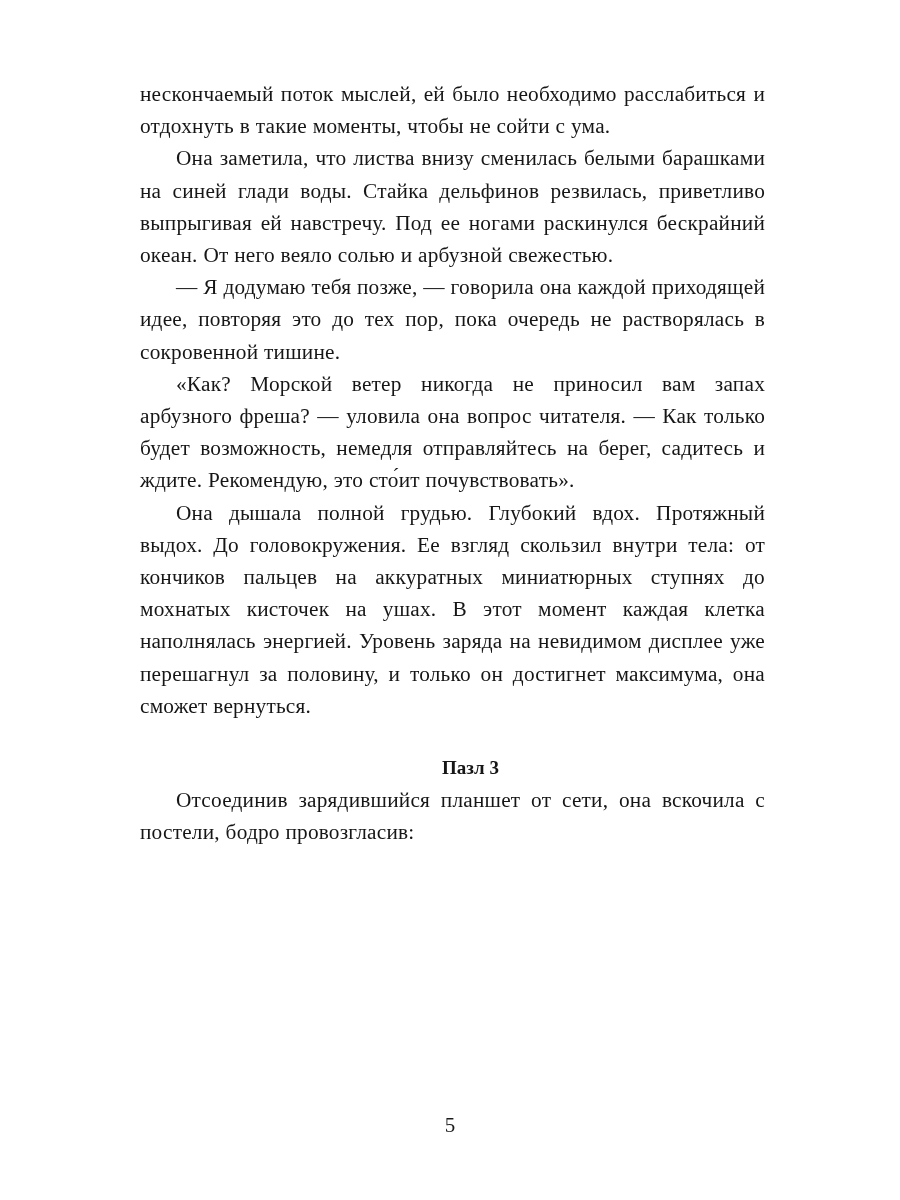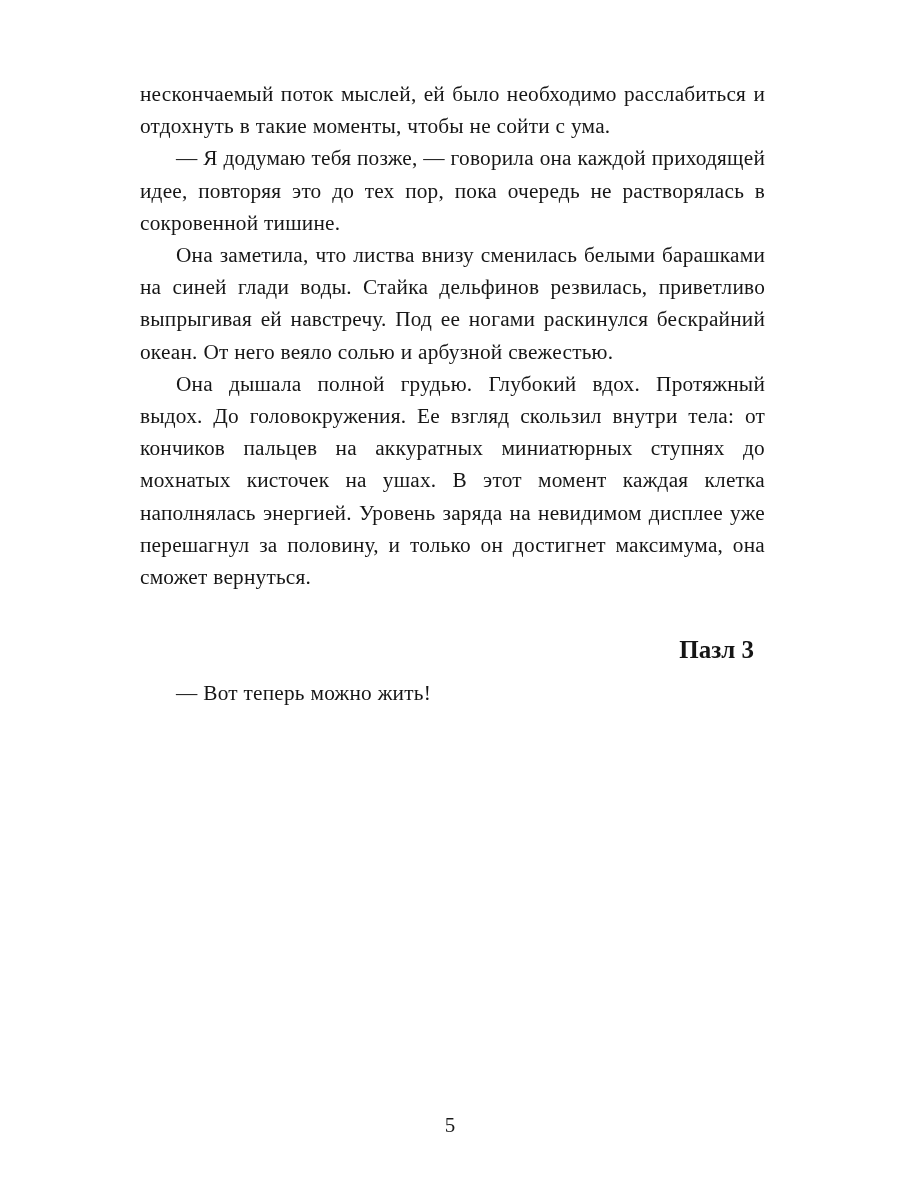--- a/index.html
+++ b/index.html
@@ -43,24 +43,24 @@
     word-spacing: 0.01em;
     hyphens: manual;
   }
 
   
   .para.continuation {
     text-indent: 0;
   }
 
   .section-heading {
-    margin: 11px;
+    margin: 0;
     text-indent: 36px;
-    text-align: right;
-    font-size: 25px;
+    text-align: center;
+    font-size: 19px;
     line-height: 32.2px;
     font-weight: bold;
     padding-top: 30px;
   }
 
   .page-number {
     position: absolute;
     left: 0;
     top: 1112px;
     width: 900px;
@@ -73,32 +73,33 @@
 </style>
 </head>
 <body>
 
 <div class="page">
 
   <div class="text-column">
 
     <p class="para continuation">нескончаемый поток мыслей, ей было необходимо расслабиться и отдохнуть в такие моменты, чтобы не сойти с ума.</p>
 
+    <p class="para">Она заметила, что листва внизу сменилась белыми барашками на синей глади воды. Стайка дельфинов резвилась, приветливо выпрыгивая ей навстречу. Под ее ногами раскинулся бескрайний океан. От него веяло солью и арбузной свежестью.</p>
+
     <p class="para">— Я додумаю тебя позже, — говорила она каждой приходящей идее, повторяя это до тех пор, пока очередь не растворялась в сокровенной тишине.</p>
 
-    <p class="para">Она заметила, что листва внизу сменилась белыми барашками на синей глади воды. Стайка дельфинов резвилась, приветливо выпрыгивая ей навстречу. Под ее ногами раскинулся бескрайний океан. От него веяло солью и арбузной свежестью.</p>
-
+    <p class="para">«Как? Морской ветер никогда не приносил вам запах арбузного фреша? — уловила она вопрос читателя. — Как только будет возможность, немедля отправляйтесь на берег, садитесь и ждите. Рекомендую, это сто́ит почувствовать».</p>
 
 
     <p class="para">Она дышала полной грудью. Глубокий вдох. Протяжный выдох. До головокружения. Ее взгляд скользил внутри тела: от кончиков пальцев на аккуратных миниатюрных ступнях до мохнатых кисточек на ушах. В этот момент каждая клетка наполнялась энергией. Уровень заряда на невидимом дисплее уже перешагнул за половину, и только он достигнет максимума, она сможет вернуться.</p>
 
 
     <h2 class="section-heading">Пазл 3</h2>
 
+    <p class="para">Отсоединив зарядившийся планшет от сети, она вскочила с постели, бодро провозгласив:</p>
 
-    <p class="para">— Вот теперь можно жить!</p>
 
 
   </div>
 
   <div class="page-number">5</div>
 
 </div>
 
 </body></html>

